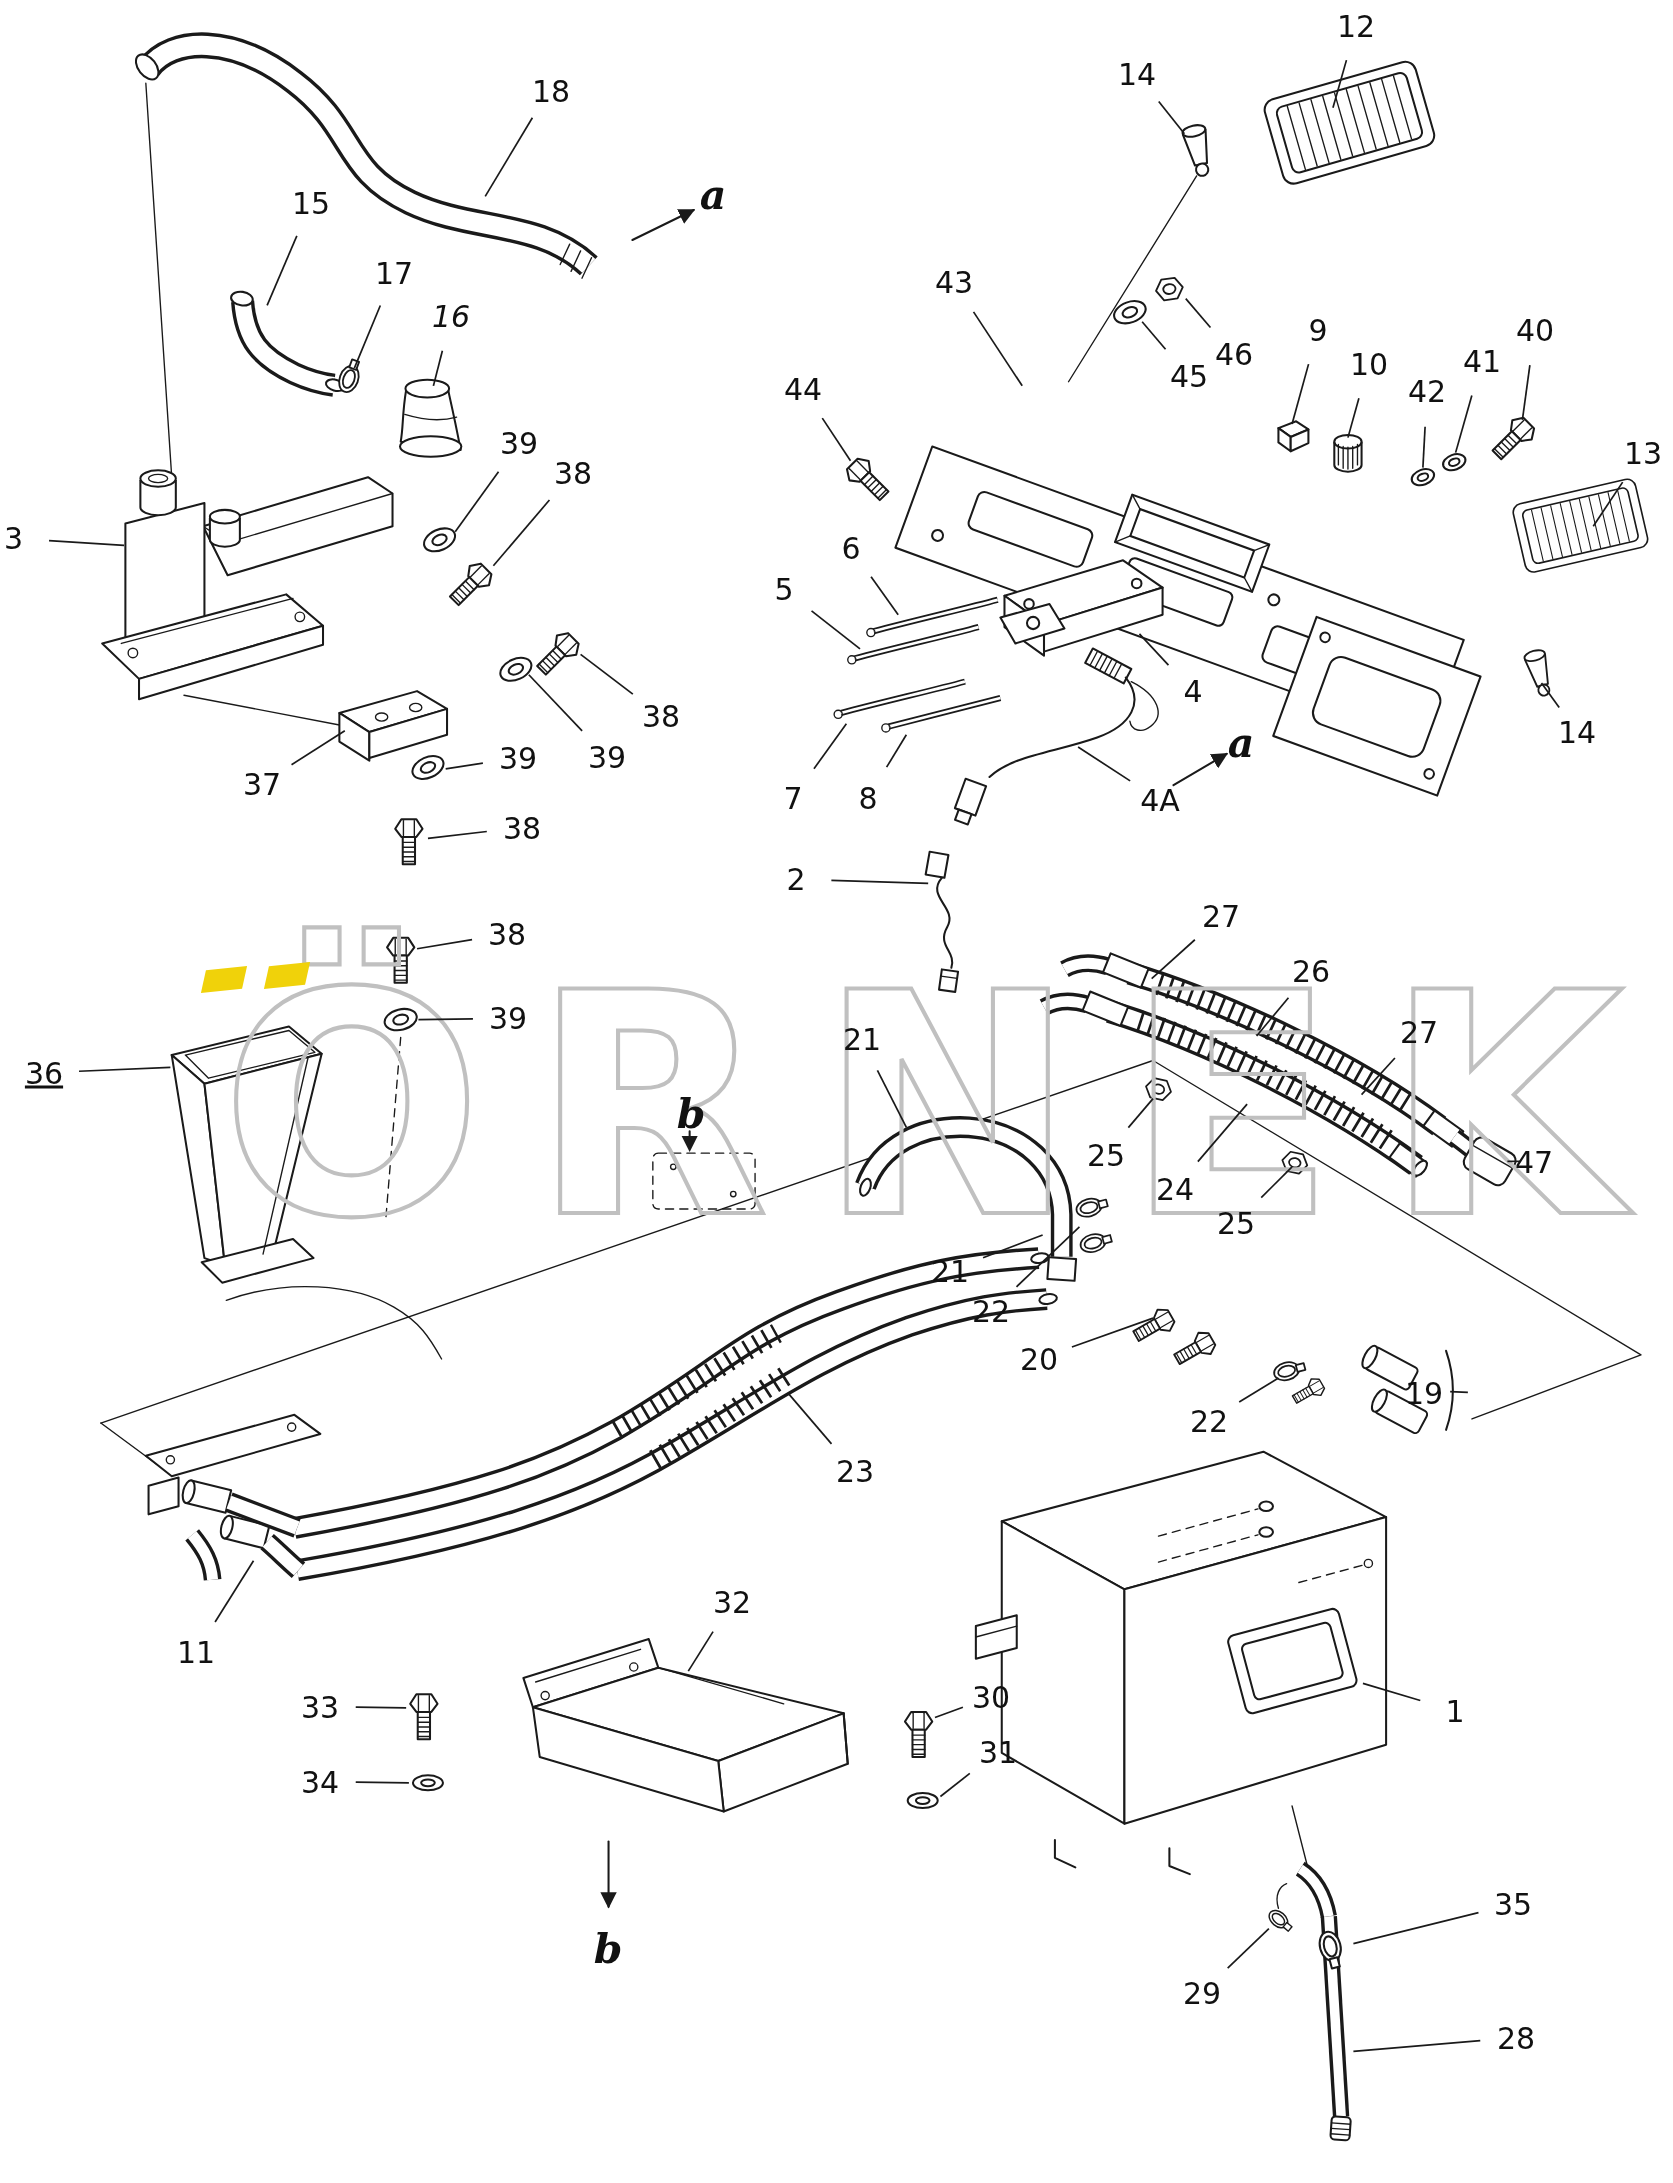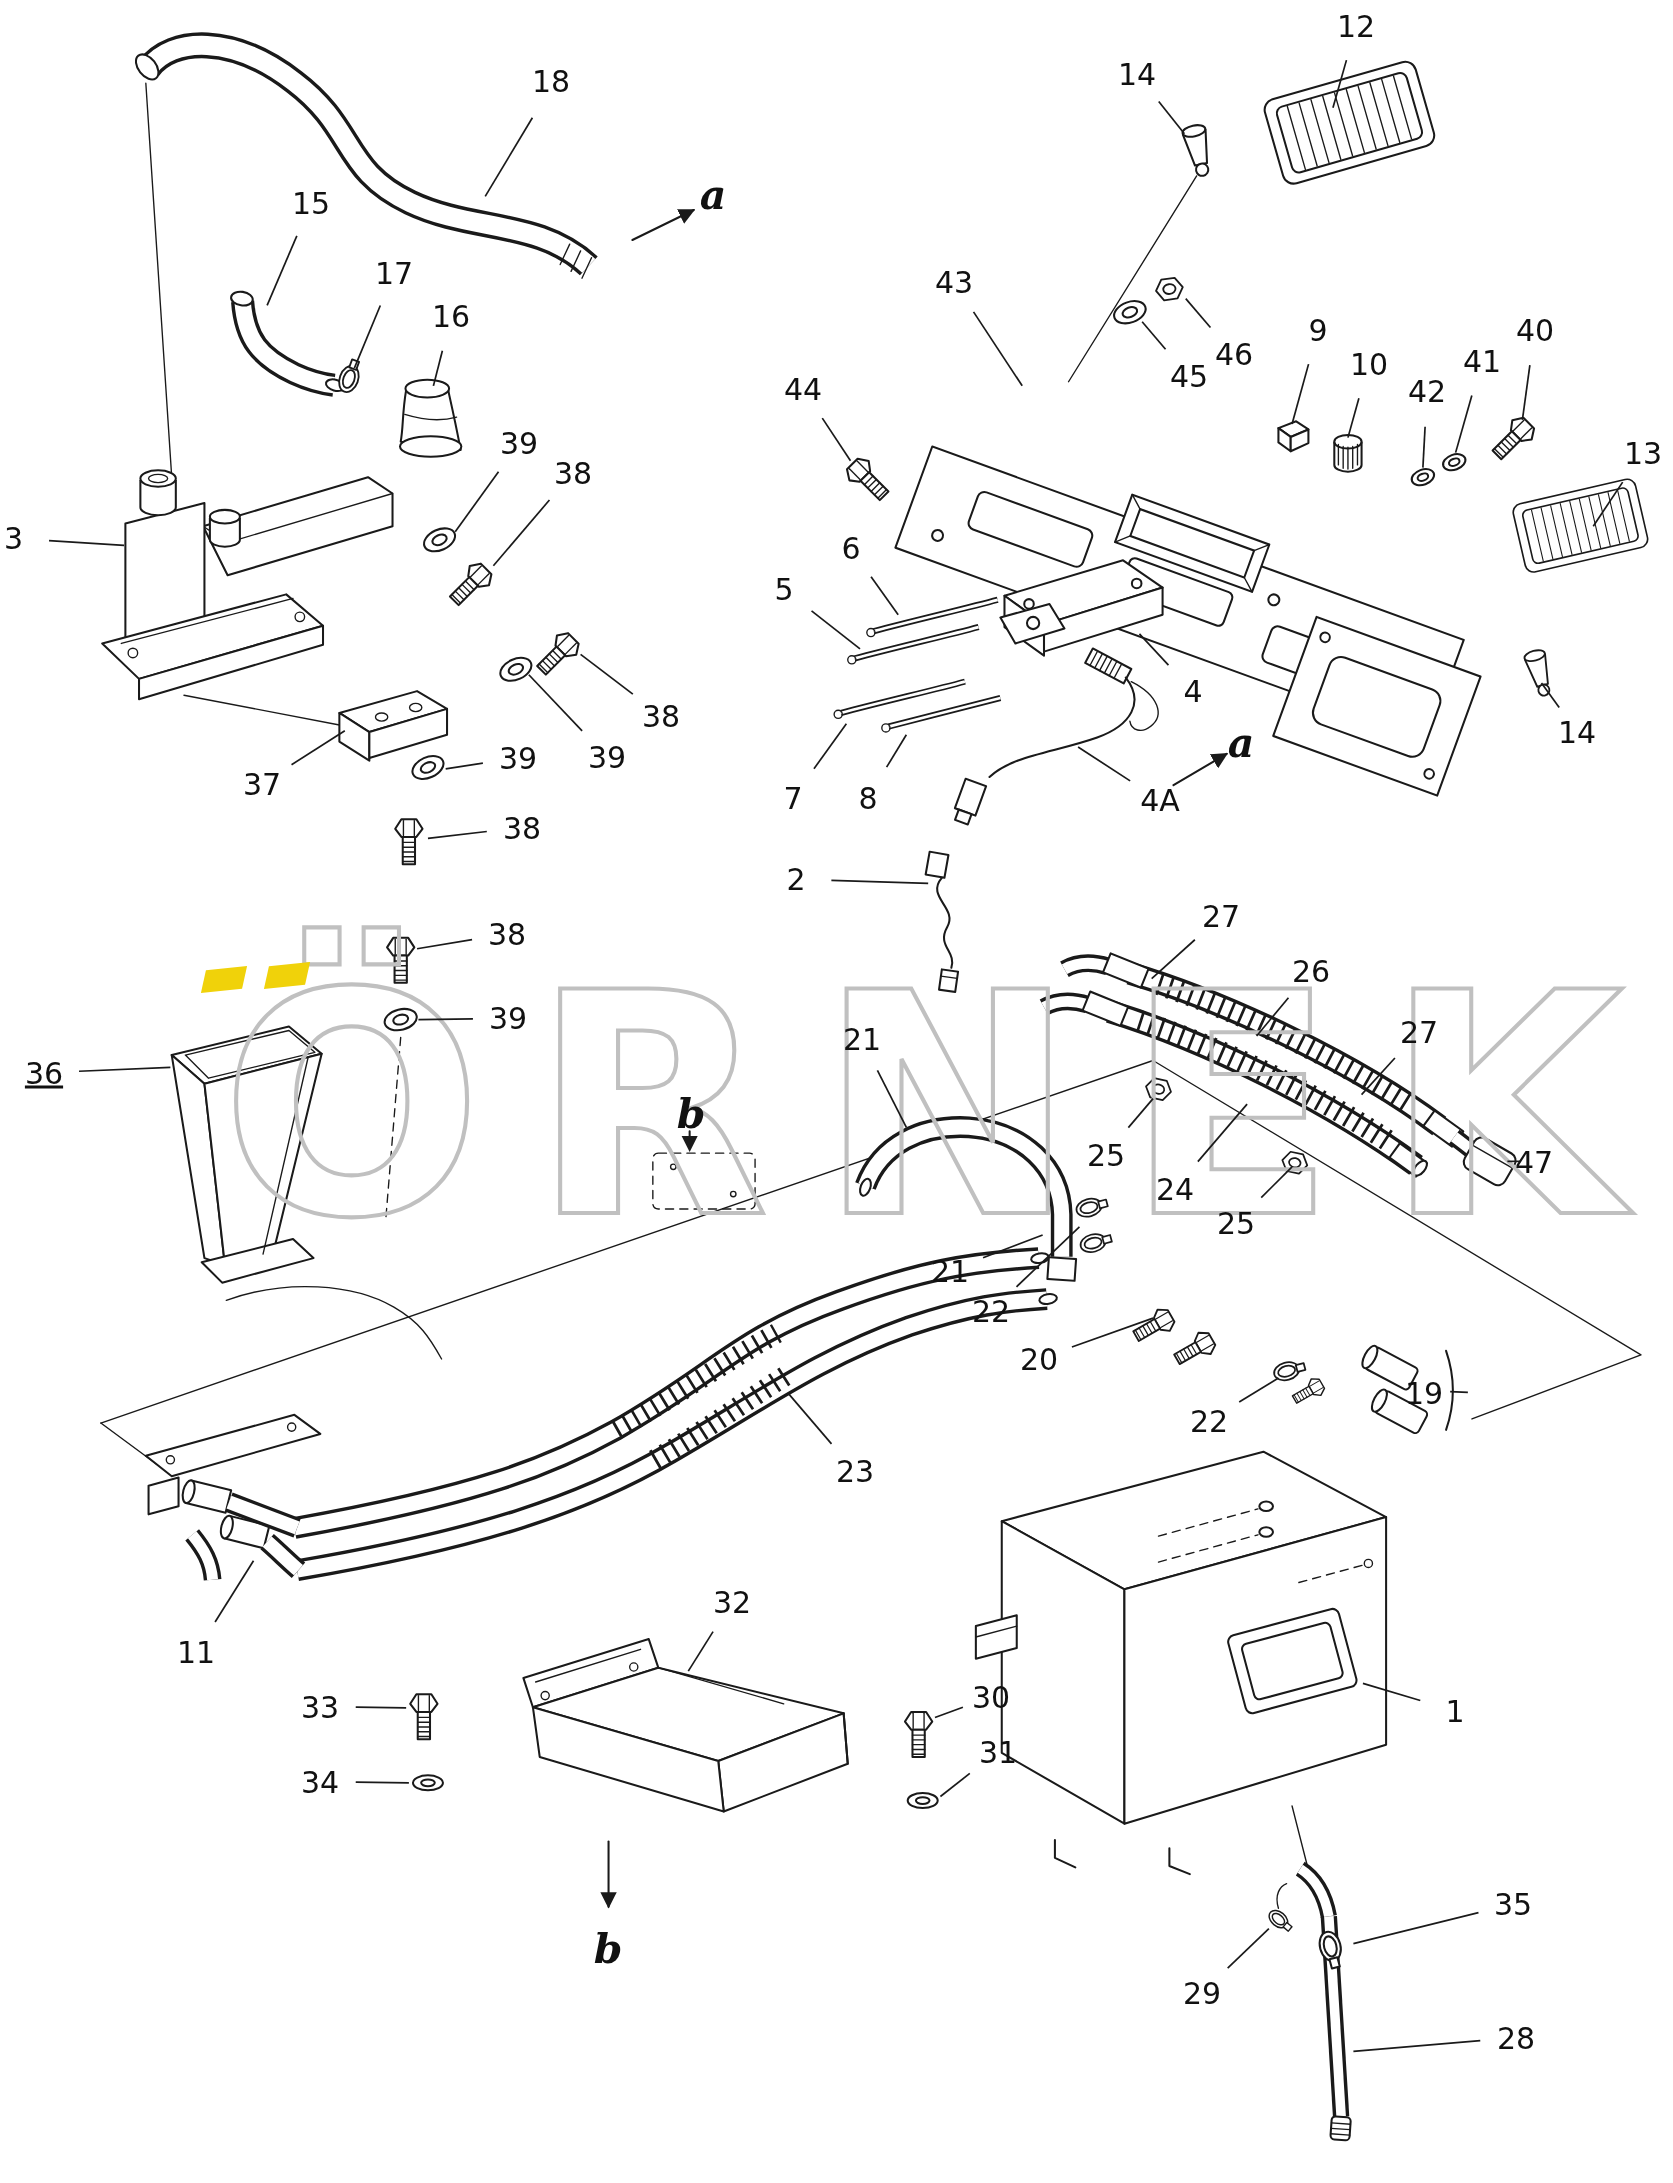--- a/index.html
+++ b/index.html
@@ -464,25 +464,25 @@
       <line x1="1423.111446381234" y1="2602.126720700459" x2="1380" y2="2636" stroke="#1a1a1a" stroke-width="2.5"></line>
       <line x1="2084.172611303134" y1="2495.1261526278013" x2="2000" y2="2470" stroke="#1a1a1a" stroke-width="2.5"></line>
       <line x1="1801.5274418753706" y1="2888.004290446073" x2="1862" y2="2830" stroke="#1a1a1a" stroke-width="2.5"></line>
       <line x1="2169.5273161992727" y1="2806.510323335223" x2="1986" y2="2852" stroke="#1a1a1a" stroke-width="2.5"></line>
       <line x1="2172.182636136019" y1="2994.3544003247043" x2="1986" y2="3010" stroke="#1a1a1a" stroke-width="2.5"></line>
     </svg>
 
   <div id="callout-layer" class="layer" style="position:absolute;inset:0">
       <div class="callout" style="left: 1356px; top: 26px;">12</div>
       <div class="callout" style="left: 1137px; top: 74px;">14</div>
-      <div class="callout" style="left: 551px; top: 81px;">18</div>
+      <div class="callout" style="left: 551px; top: 91px;">18</div>
       <div class="callout letter" style="left: 713px; top: 195px;">a</div>
       <div class="callout" style="left: 311px; top: 203px;">15</div>
       <div class="callout" style="left: 394px; top: 273px;">17</div>
-      <div class="callout" style="left: 451px; top: 316px;">16</div>
+      <div class="callout" style="left: 451px; top: 316px; font-style: italic;">16</div>
       <div class="callout" style="left: 954px; top: 282px;">43</div>
       <div class="callout" style="left: 803px; top: 389px;">44</div>
       <div class="callout" style="left: 1189px; top: 376px;">45</div>
       <div class="callout" style="left: 1234px; top: 354px;">46</div>
       <div class="callout" style="left: 1318px; top: 330px;">9</div>
       <div class="callout" style="left: 1369px; top: 364px;">10</div>
       <div class="callout" style="left: 1427px; top: 391px;">42</div>
       <div class="callout" style="left: 1482px; top: 361px;">41</div>
       <div class="callout" style="left: 1535px; top: 330px;">40</div>
       <div class="callout" style="left: 1643px; top: 453px;">13</div>

